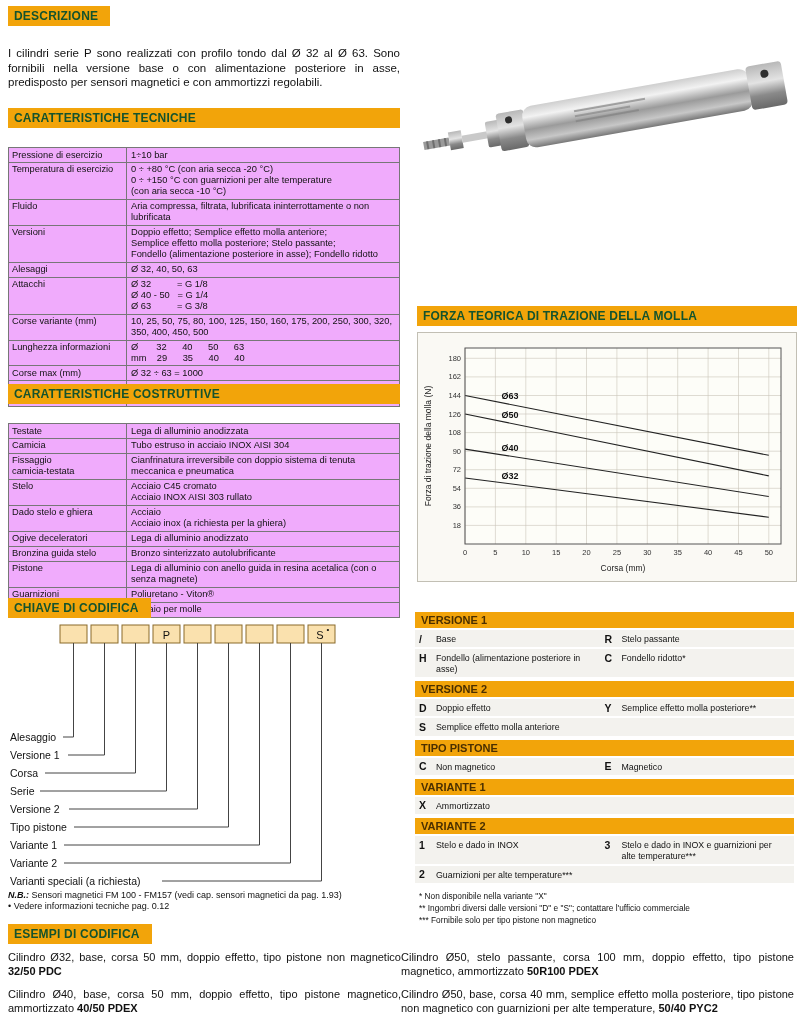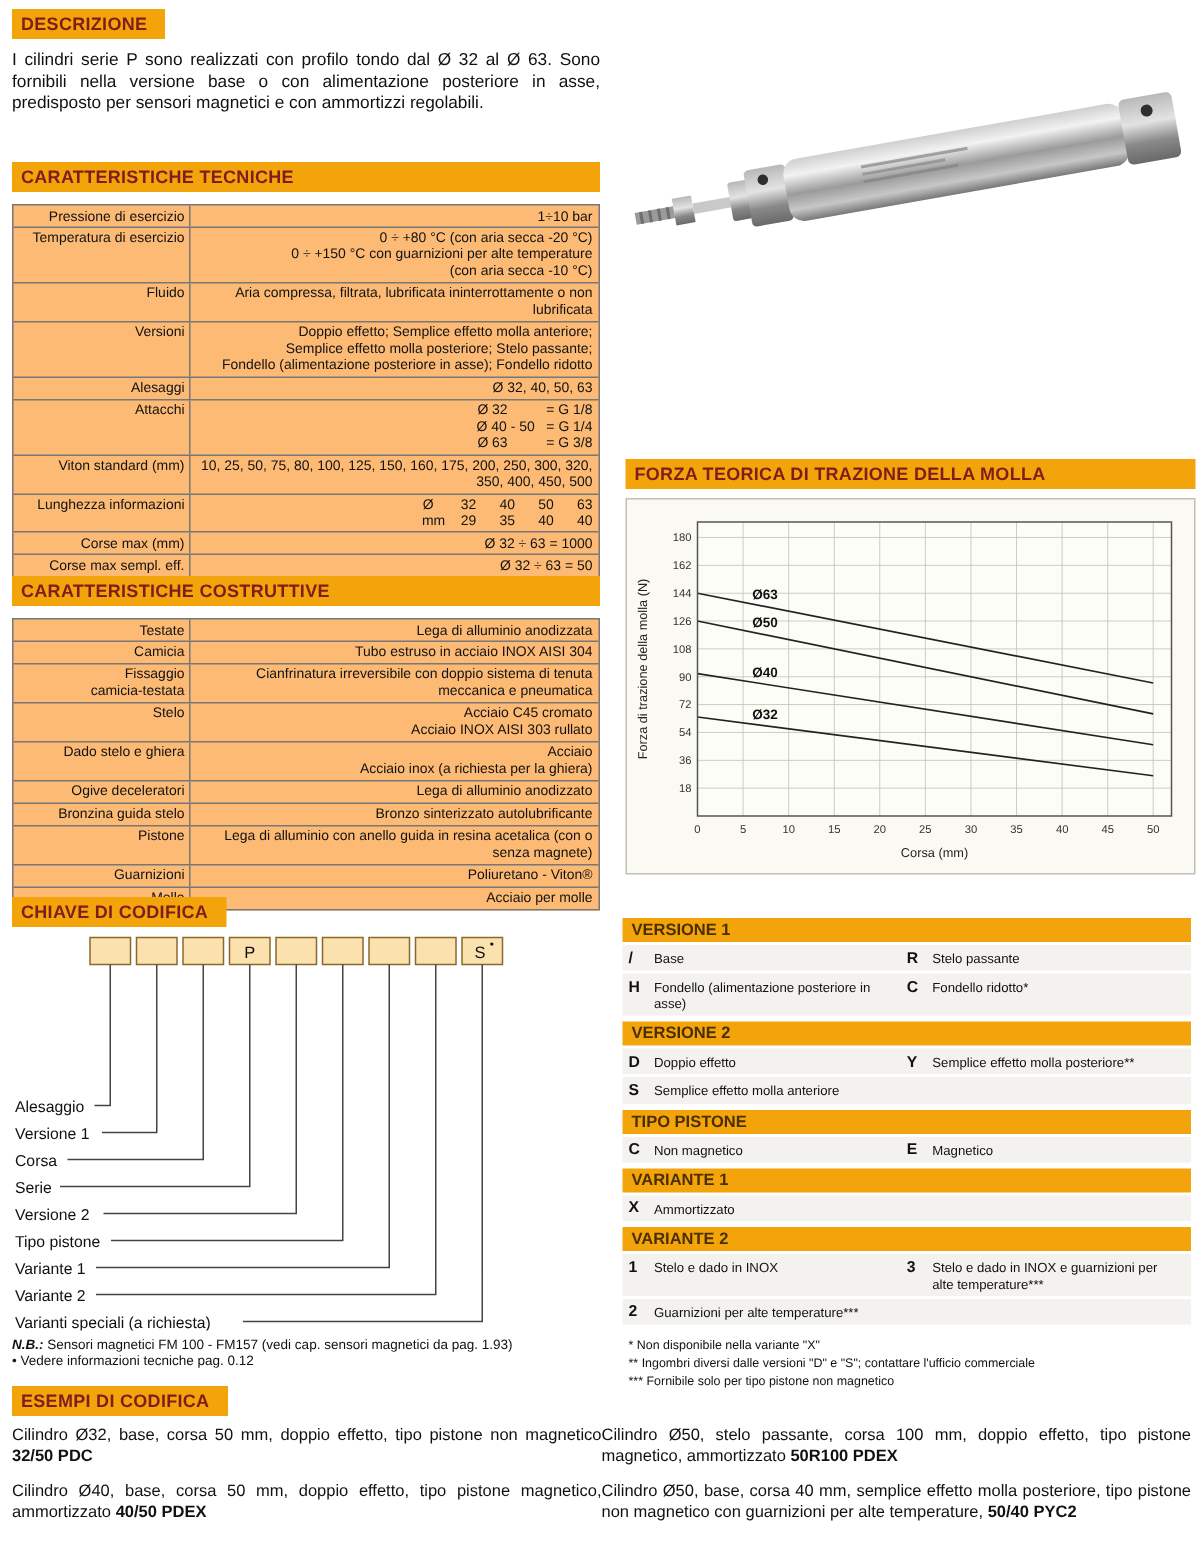--- a/index.html
+++ b/index.html
@@ -4,30 +4,30 @@
 <style>
   * { margin:0; padding:0; box-sizing:border-box; }
   html,body { background:#ffffff; }
   body {
     width:800px; height:1029px; position:relative;
     font-family:"Liberation Sans", sans-serif; color:#111; font-size:11px;
     overflow:hidden;
   }
   .block { position:absolute; }
   .hdr {
-    display:inline-block; background:var(--accent,#F2A40A); color:#7f1d1d;
+    display:inline-block; background:var(--accent,#F2A40A); color:#14532d;
     font-weight:bold; font-size:12px; padding:3px 12px 3px 6px; letter-spacing:.2px;
   }
   .hdr.full { display:block; padding-right:6px; }
 
   
-  .desc-body { margin-top:7px; font-size:11.5px; line-height:1.28; text-align:justify; width:392px; }
-
-  
-  .tbl { border:1px solid #777; border-bottom:none; margin-top:8px; background:#fdba74;text-align:right; }
+  .desc-body { margin-top:20px; font-size:11.5px; line-height:1.28; text-align:justify; width:392px; }
+
+  
+  .tbl { border:1px solid #777; border-bottom:none; margin-top:19px; background:#f0abfc; }
   .trow { display:flex; border-bottom:1px solid #777; }
   .lbl { flex:0 0 118px; width:118px; border-right:1px solid #777; padding:1.5px 3px;
          font-size:9.3px; line-height:1.18; white-space:pre-wrap; }
   .val { flex:1; padding:1.5px 4px; font-size:9.3px; line-height:1.18; white-space:pre-wrap; }
 
   
   .chart-wrap { margin-top:6px; border:1px solid #c2bfb4; background:#faf9f4; padding:3px; }
   svg text { font-family:"Liberation Sans", sans-serif; }
   .tk { font-size:7.5px; fill:#333; }
   .slbl { font-size:9px; font-weight:bold; fill:#111; }
@@ -138,21 +138,21 @@
       </div>
 
       <div class="trow">
         <div class="lbl">Attacchi</div>
         <div class="val">Ø 32          = G 1/8
 Ø 40 - 50   = G 1/4
 Ø 63          = G 3/8</div>
       </div>
 
       <div class="trow">
-        <div class="lbl">Viton standard (mm)</div>
+        <div class="lbl">Corse variante (mm)</div>
         <div class="val">10, 25, 50, 75, 80, 100, 125, 150, 160, 175, 200, 250, 300, 320, 350, 400, 450, 500</div>
       </div>
 
       <div class="trow">
         <div class="lbl">Lunghezza informazioni</div>
         <div class="val">Ø       32      40      50      63
 mm    29      35      40      40</div>
       </div>
 
       <div class="trow">

